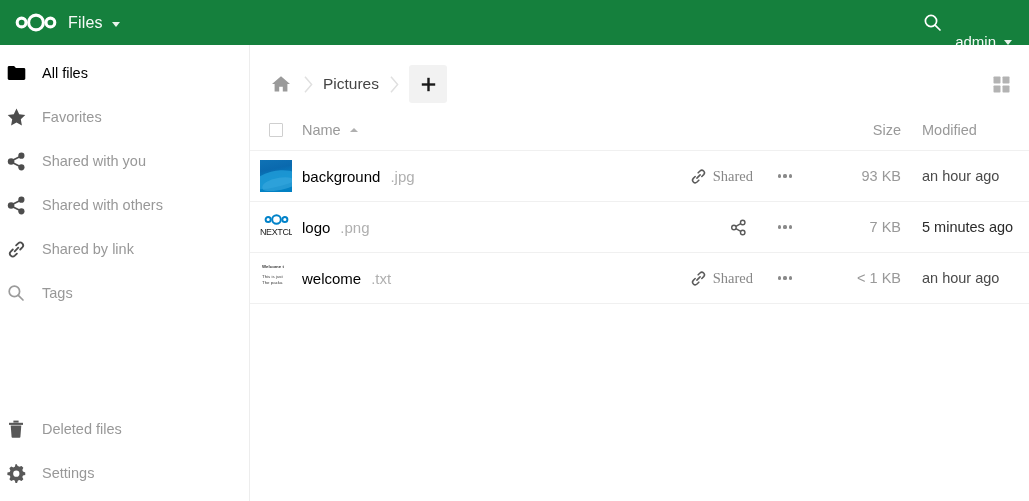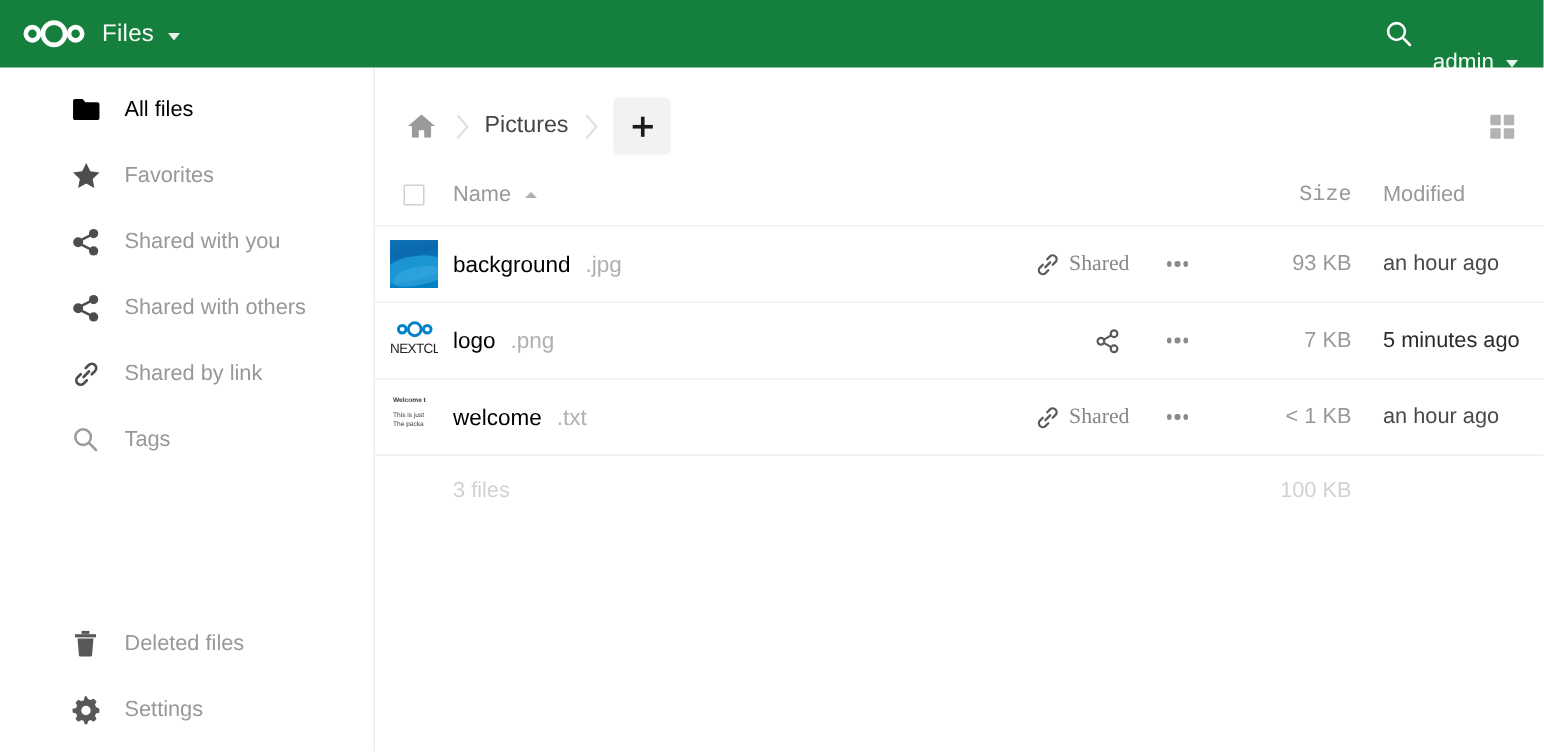--- a/index.html
+++ b/index.html
@@ -76,22 +76,21 @@
   #sidebar {
     position: absolute; top: 45px; left: 0;
     width: 250px; height: 456px;
     background: #ffffff;
     border-right: 1px solid #ededed;
   }
   .nav-item {
     height: 44px;
     display: flex; align-items: center;
     cursor: pointer;
-    padding-left: 13px;
-    margin-left: 28px;
+    padding-left: 0;
   }
   .nav-icon {
     width: 32px; height: 32px;
     display: flex; align-items: center; justify-content: center;
     flex: none;
   }
   .nav-label {
     font-size: 14.5px;
     color: #989898;
     margin-left: 10px;
@@ -185,21 +184,20 @@
     border-right: 4px solid transparent;
     border-bottom: 4.5px solid #b0b0b0;
     margin-left: 9px;
     margin-top: 1px;
   }
   .th-size {
     width: 96px; flex: none;
     text-align: right;
     font-size: 14.5px; color: #999999;
     padding-right: 8px;
-    font-family: Liberation Mono, monospace;
   }
   .th-mod {
     width: 120px; flex: none;
     font-size: 14.5px; color: #999999;
     padding-left: 13px;
   }
 
   .file-row {
     height: 51px;
     display: flex; align-items: center;
@@ -643,22 +641,15 @@
         <span class="dots">
             <i></i>
             <i></i>
             <i></i>
           </span>
       </div>
       <div class="cell-size">&lt; 1 KB</div>
       <div class="cell-mod">an hour ago</div>
     </div>
 
-    <div class="summary-row">
-      <div class="cell-check"></div>
-      <div class="sum-files">3 files</div>
-      <div class="sum-pad"></div>
-      <div class="sum-size">100 KB</div>
-      <div class="sum-mod"></div>
-    </div>
 
   </div>
 </div>
 
 </body></html>

